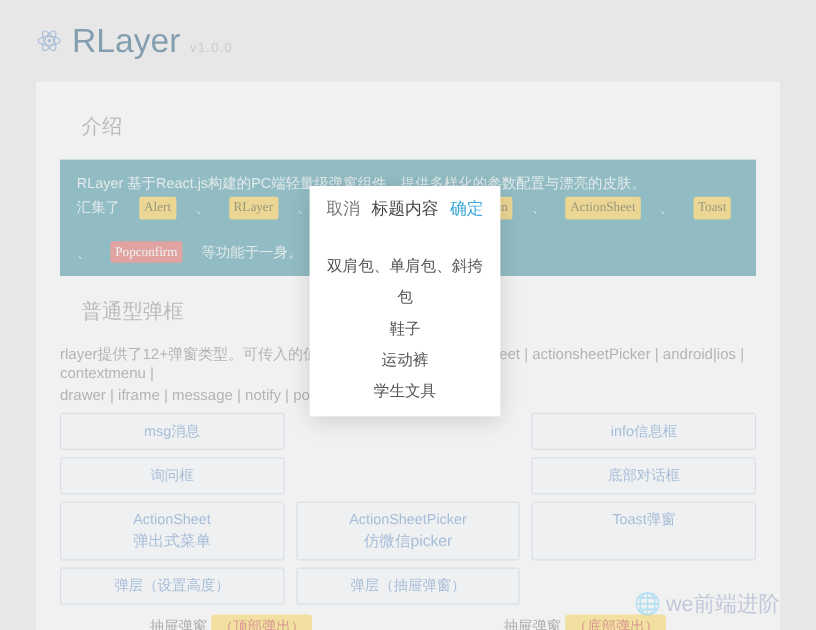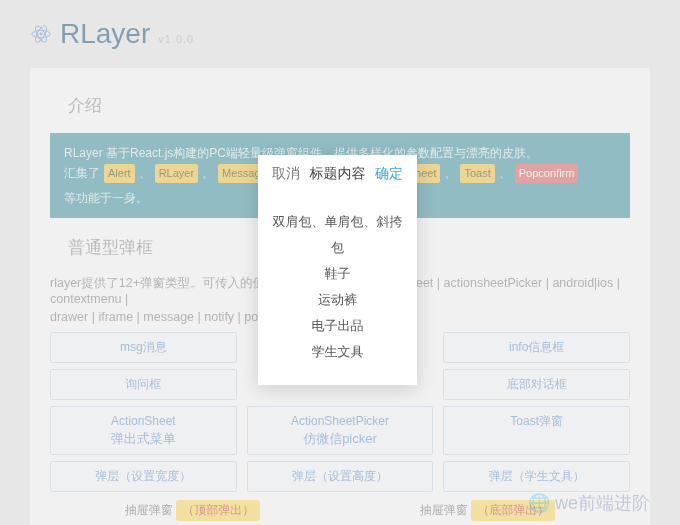--- a/index.html
+++ b/index.html
@@ -51,21 +51,21 @@
   font-weight: 400;
 }
 .banner {
   background: #2a8a9a;
   color: #dff0f0;
   padding: 10px 14px;
   font-size: 12px;
   line-height: 1.7;
   margin-bottom: 18px;
 }
-.banner-row2 { display:flex; flex-wrap:wrap; align-items:center; gap:4px;}
+.banner-row2 { display:flex; flex-wrap:wrap; align-items:center; gap:16px;font-family:Liberation Serif, serif;}
 .tag {
   background: #f4c430;
   color: #3a3a00;
   padding: 0 4px;
   border-radius: 2px;
   font-size: 11px;
 }
 .tag-red {
   background: #d9534f;
   color: #fff;
@@ -147,21 +147,21 @@
   display: flex;
   justify-content: space-between;
   align-items: center;
   padding: 10px 14px;
   font-size: 14px;
 }
 .mh-cancel { color: #777; cursor:pointer; }
 .mh-title  { color: #444; }
 .mh-ok     { color: #3aa7d8; cursor:pointer; }
 .modal-body {
-  padding: 16px 10px 20px;
+  padding: 16px 10px 8px;
   text-align: center;
   font-size: 13px;
   color: #555;
   line-height: 2.0;
 }
 .modal-body div { cursor:pointer; }
 </style>
 </head>
 <body>
 
@@ -213,23 +213,22 @@
       <div class="btn"><span>底部对话框</span></div>
 
       <div class="btn">
         <span>ActionSheet</span><span class="sub">弹出式菜单</span>
       </div>
       <div class="btn">
         <span>ActionSheetPicker</span><span class="sub">仿微信picker</span>
       </div>
       <div class="btn"><span>Toast弹窗</span></div>
 
-      <div class="btn"><span>弹层（设置宽度）</span></div>
       <div class="btn"><span>弹层（设置高度）</span></div>
-      <div class="btn"><span>弹层（学生文具）</span></div>
+      <div class="btn"><span>弹层（抽屉弹窗）</span></div>
     </div>
 
     <div class="pill-row">
       <div class="pill-group">
         <span class="pill">抽屉弹窗</span>
         <span class="pill pill-hl pill-red">（顶部弹出）</span>
       </div>
       <div class="pill-group">
         <span class="pill">抽屉弹窗</span>
         <span class="pill pill-hl pill-red">（底部弹出）</span>
@@ -244,21 +243,20 @@
 <div class="modal">
   <div class="modal-head">
     <span class="mh-cancel">取消</span>
     <span class="mh-title">标题内容</span>
     <span class="mh-ok">确定</span>
   </div>
   <div class="modal-body">
     <div>双肩包、单肩包、斜挎包</div>
     <div>鞋子</div>
     <div>运动裤</div>
-    <div>电子出品</div>
     <div>学生文具</div>
   </div>
 </div>
 
 <div class="watermark">
   <span>🌐</span>
   <span>we前端进阶</span>
 </div>
 
 </body></html>

